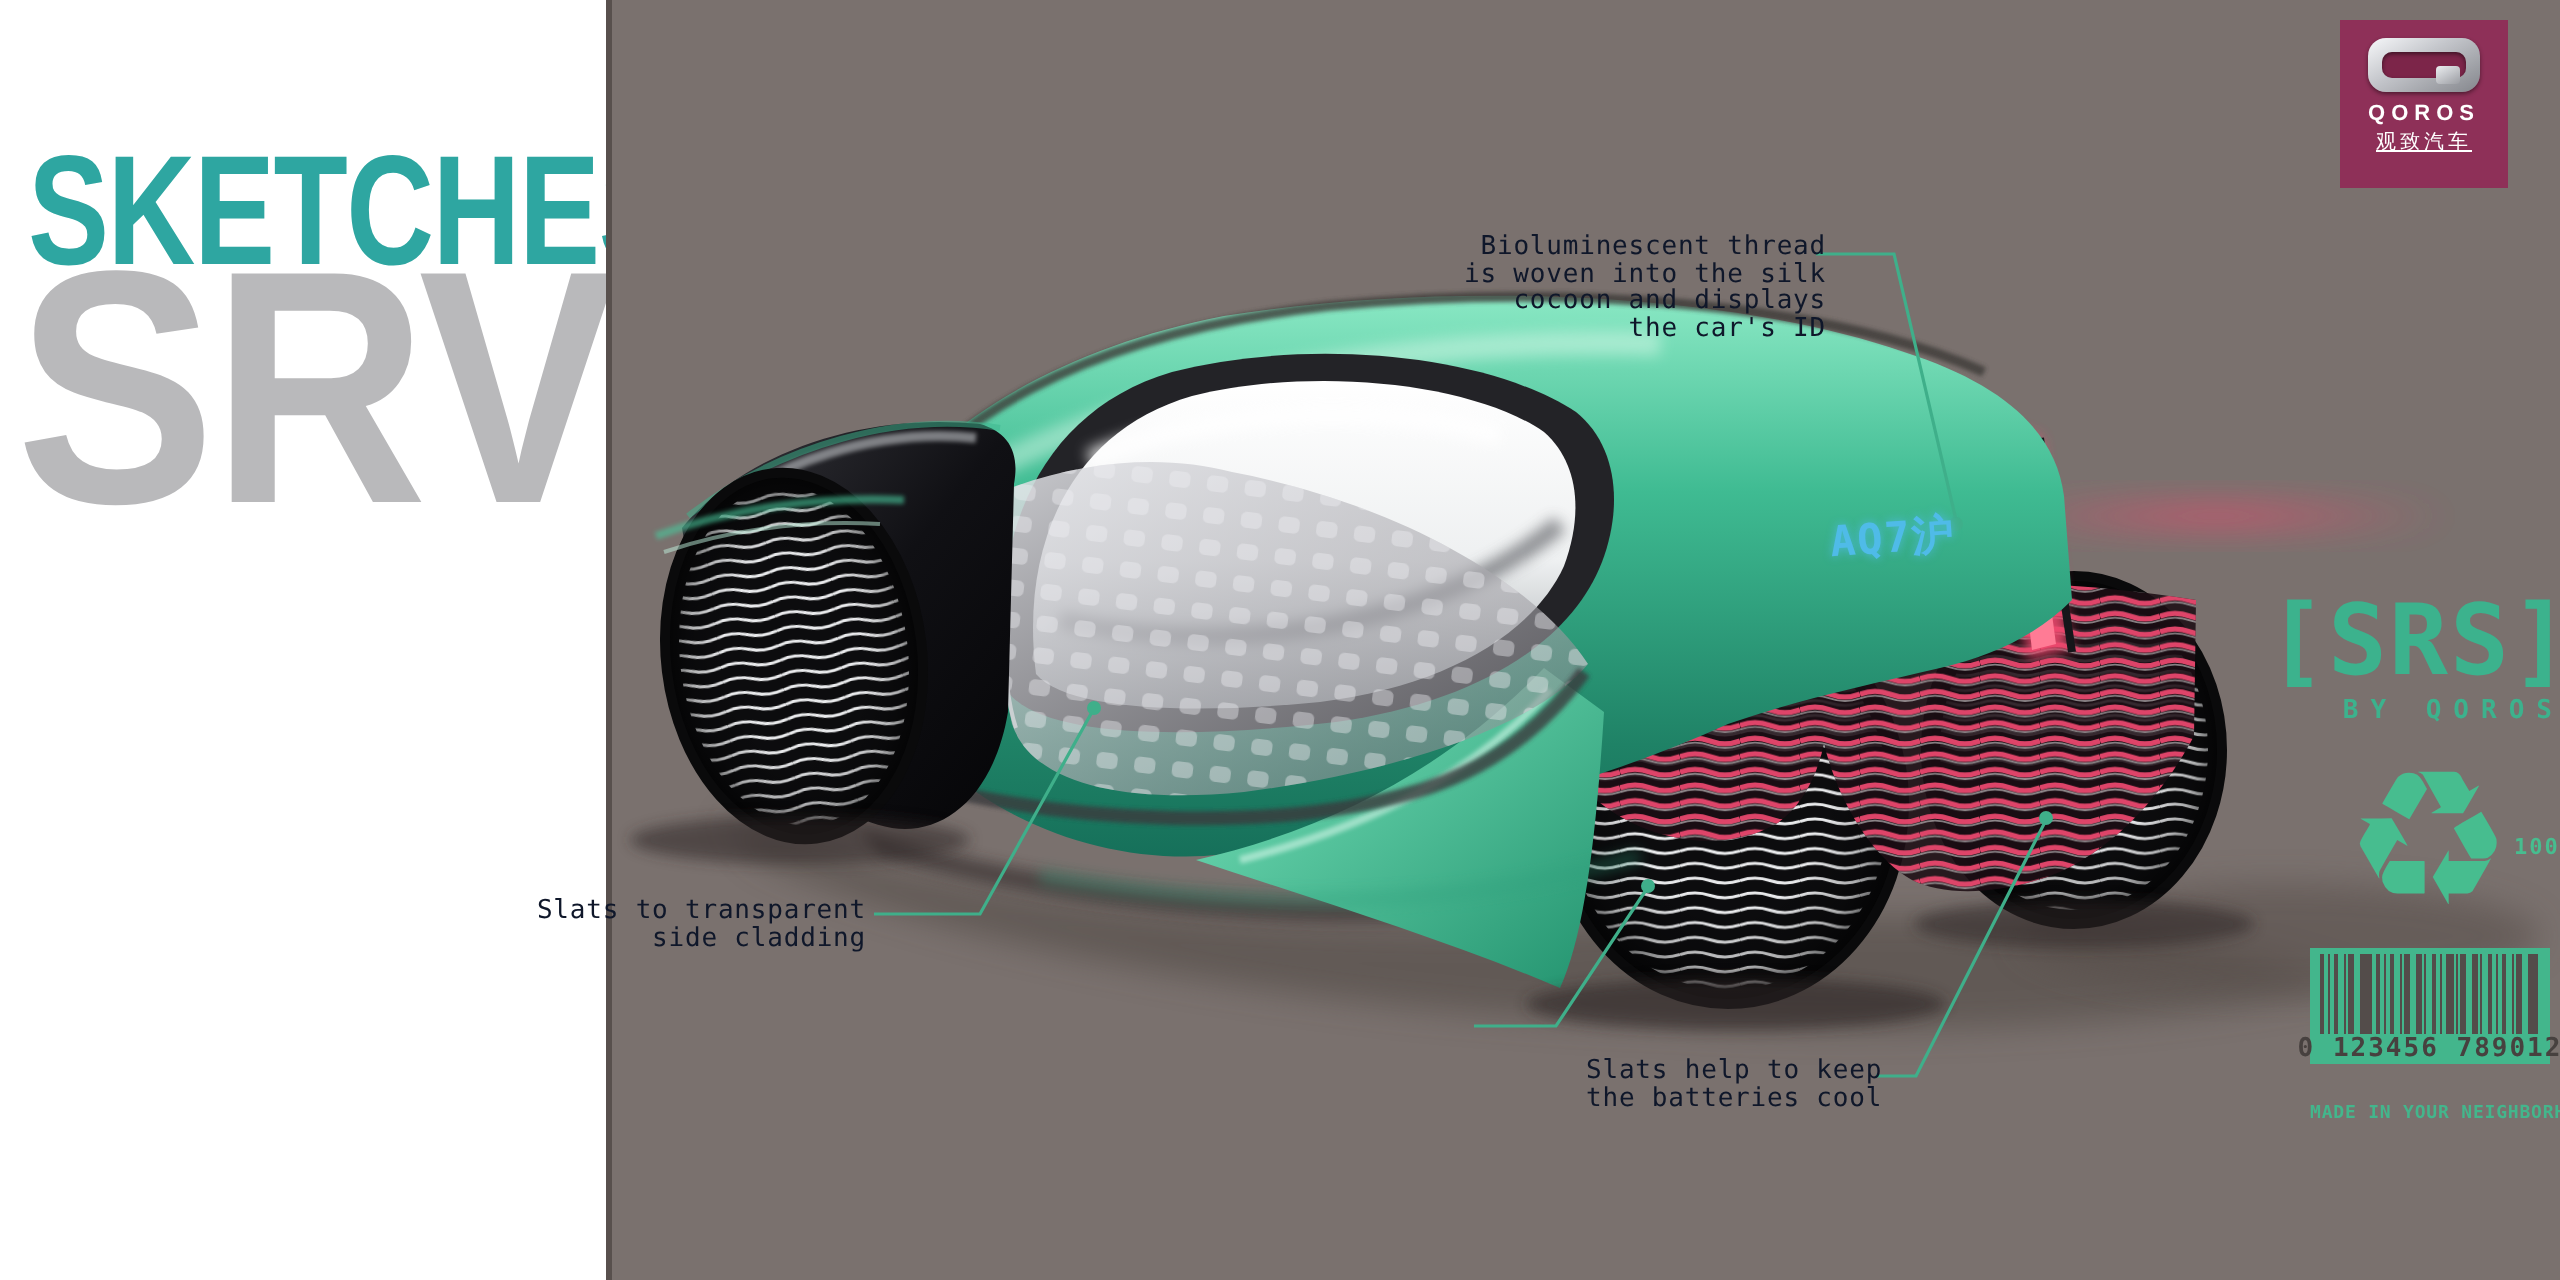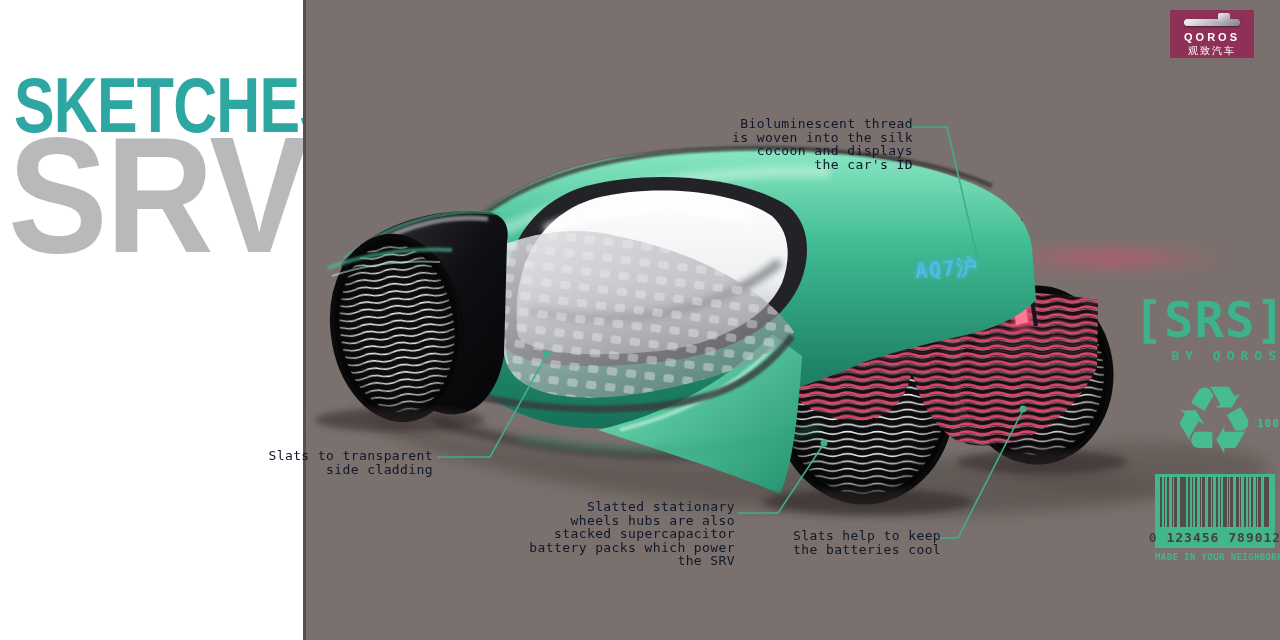--- a/index.html
+++ b/index.html
@@ -45,21 +45,21 @@
   
   .car-id{
     position:absolute;left:915px;top:255px;z-index:4;
     font-size:21px;font-weight:bold;color:#4fbbe8;letter-spacing:1px;
     transform:rotate(-4deg);
     text-shadow:0 0 5px rgba(79,187,232,.85);
     font-family:"DejaVu Sans Mono",monospace;
   }
   
   .qoros-logo{
-    position:absolute;left:1170px;top:10px;width:84px;height:48px;
+    position:absolute;left:1170px;top:10px;width:84px;height:84px;
     background:#8e3058;z-index:4;display:flex;flex-direction:column;
     align-items:center;justify-content:flex-start;
   }
   .q-badge{
     position:relative;width:56px;height:27px;margin-top:9px;
     border-radius:9px;
     background:linear-gradient(150deg,#f7f8fa 0%,#c6c8cd 40%,#84868c 100%);
     box-shadow:0 1px 2px rgba(0,0,0,.45);
   }
   .q-badge-inner{
@@ -71,35 +71,36 @@
     position:absolute;right:10px;bottom:4px;width:12px;height:9px;
     background:linear-gradient(150deg,#eceef1,#9a9ca2);border-radius:2px;
   }
   .qoros-name{
     margin-top:5px;color:#ffffff;font-size:11px;font-weight:bold;
     letter-spacing:3px;font-family:"Liberation Sans",sans-serif;
   }
   .qoros-name-cn{
     margin-top:1px;color:#ffffff;font-size:10px;letter-spacing:2px;
     font-family:sans-serif;
+    text-decoration:underline;
   }
   .srs-block{position:absolute;right:-6px;top:296px;text-align:right;z-index:4;color:#3cb28d;}
   .srs-label{font-size:49px;font-weight:bold;line-height:1;letter-spacing:1px;white-space:nowrap;}
   .srs-byline{font-size:13px;font-weight:bold;letter-spacing:6px;margin-top:3px;margin-right:4px;white-space:nowrap;}
   .recycle{
     position:absolute;left:1172px;top:374px;z-index:4;
     font-family:"DejaVu Sans",sans-serif;font-size:94px;line-height:1;
     color:#47bd8f;
   }
   .recycle-pct{
     position:absolute;left:1257px;top:417px;z-index:4;color:#47bd8f;
     font-size:11px;font-weight:bold;letter-spacing:1px;white-space:nowrap;
   }
   .barcode{
-    position:absolute;left:1155px;top:474px;width:120px;height:74px;
+    position:absolute;left:1155px;top:474px;width:120px;height:58px;
     background:#43b68c;z-index:4;display:flex;flex-direction:column;
   }
   .barcode-bars{
     margin:3px 5px 0 5px;height:50px;
     background-image:
       repeating-linear-gradient(90deg,#534c4a 0 2px,transparent 2px 7px),
       repeating-linear-gradient(90deg,#534c4a 0 1px,transparent 1px 4px),
       repeating-linear-gradient(90deg,transparent 0 23px,#534c4a 23px 26px,transparent 26px 41px);
   }
   .barcode-digits{
@@ -266,25 +267,20 @@
     <div class="sketches-title">SKETCHES</div>
     <div class="model-title">SRV</div>
   </div>
 
   <div class="note r" id="note-bio">Bioluminescent thread
 is woven into the silk
 cocoon and displays
 the car's ID</div>
   <div class="note r" id="note-cladding">Slats to transparent
 side cladding</div>
-  <div class="note r" id="note-hubs">Slatted stationary
-wheels hubs are also
-stacked supercapacitor
-battery packs which power
-the SRV</div>
   <div class="note l" id="note-slats">Slats help to keep
 the batteries cool</div>
 
   <div class="car-id">AQ7沪</div>
 
   <div class="qoros-logo">
     <div class="q-badge">
       <div class="q-badge-inner"></div>
       <div class="q-badge-tail"></div>
     </div>

